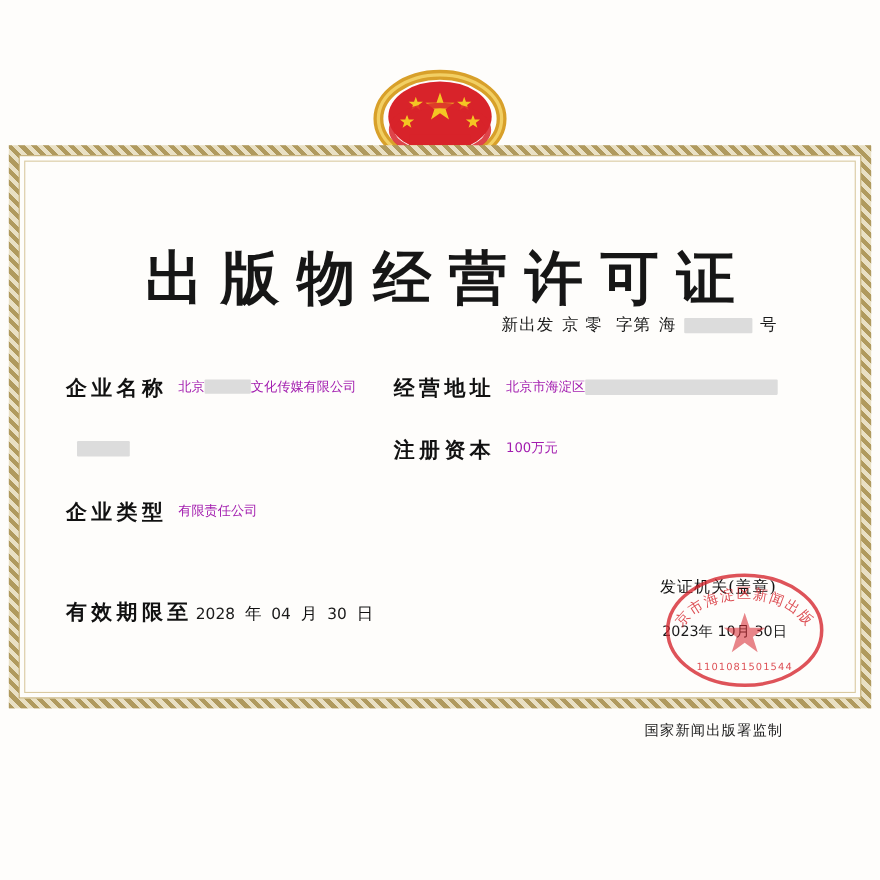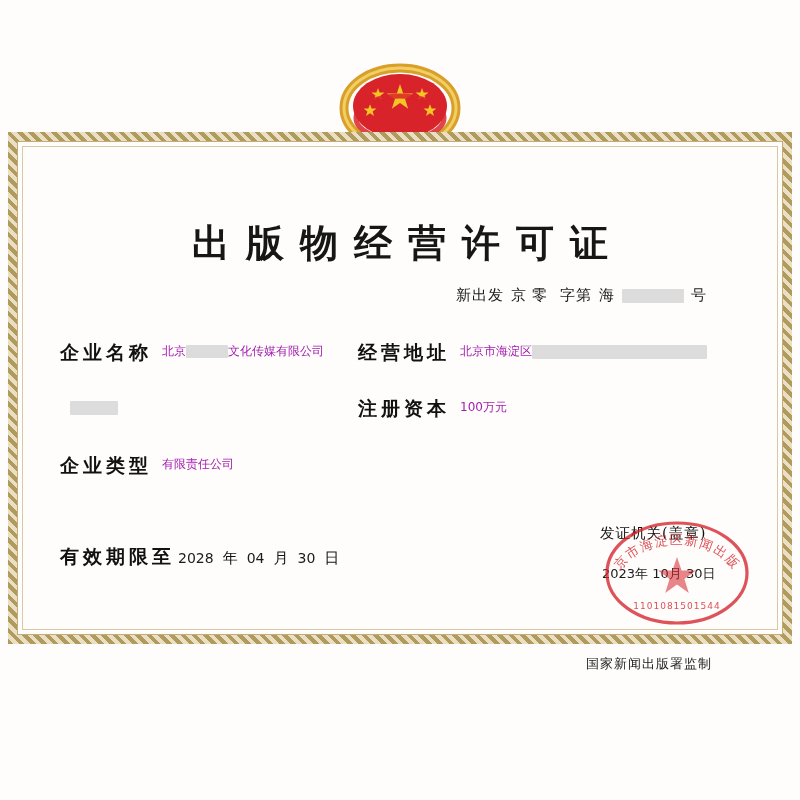--- a/index.html
+++ b/index.html
@@ -68,21 +68,21 @@
   }
 
   
   .title{
     position:absolute;
     left:0;top:218px;
     width:800px;
     text-align:center;
     font-family:"DejaVu Serif", serif;
     font-weight:700;
-    font-size:38px;
+    font-size:53px;
     letter-spacing:16px;
     text-indent:16px;
     color:#161616;
   }
 
   
   .serial{
     position:absolute;
     right:93px;top:286px;
     font-family:"DejaVu Serif", serif;

